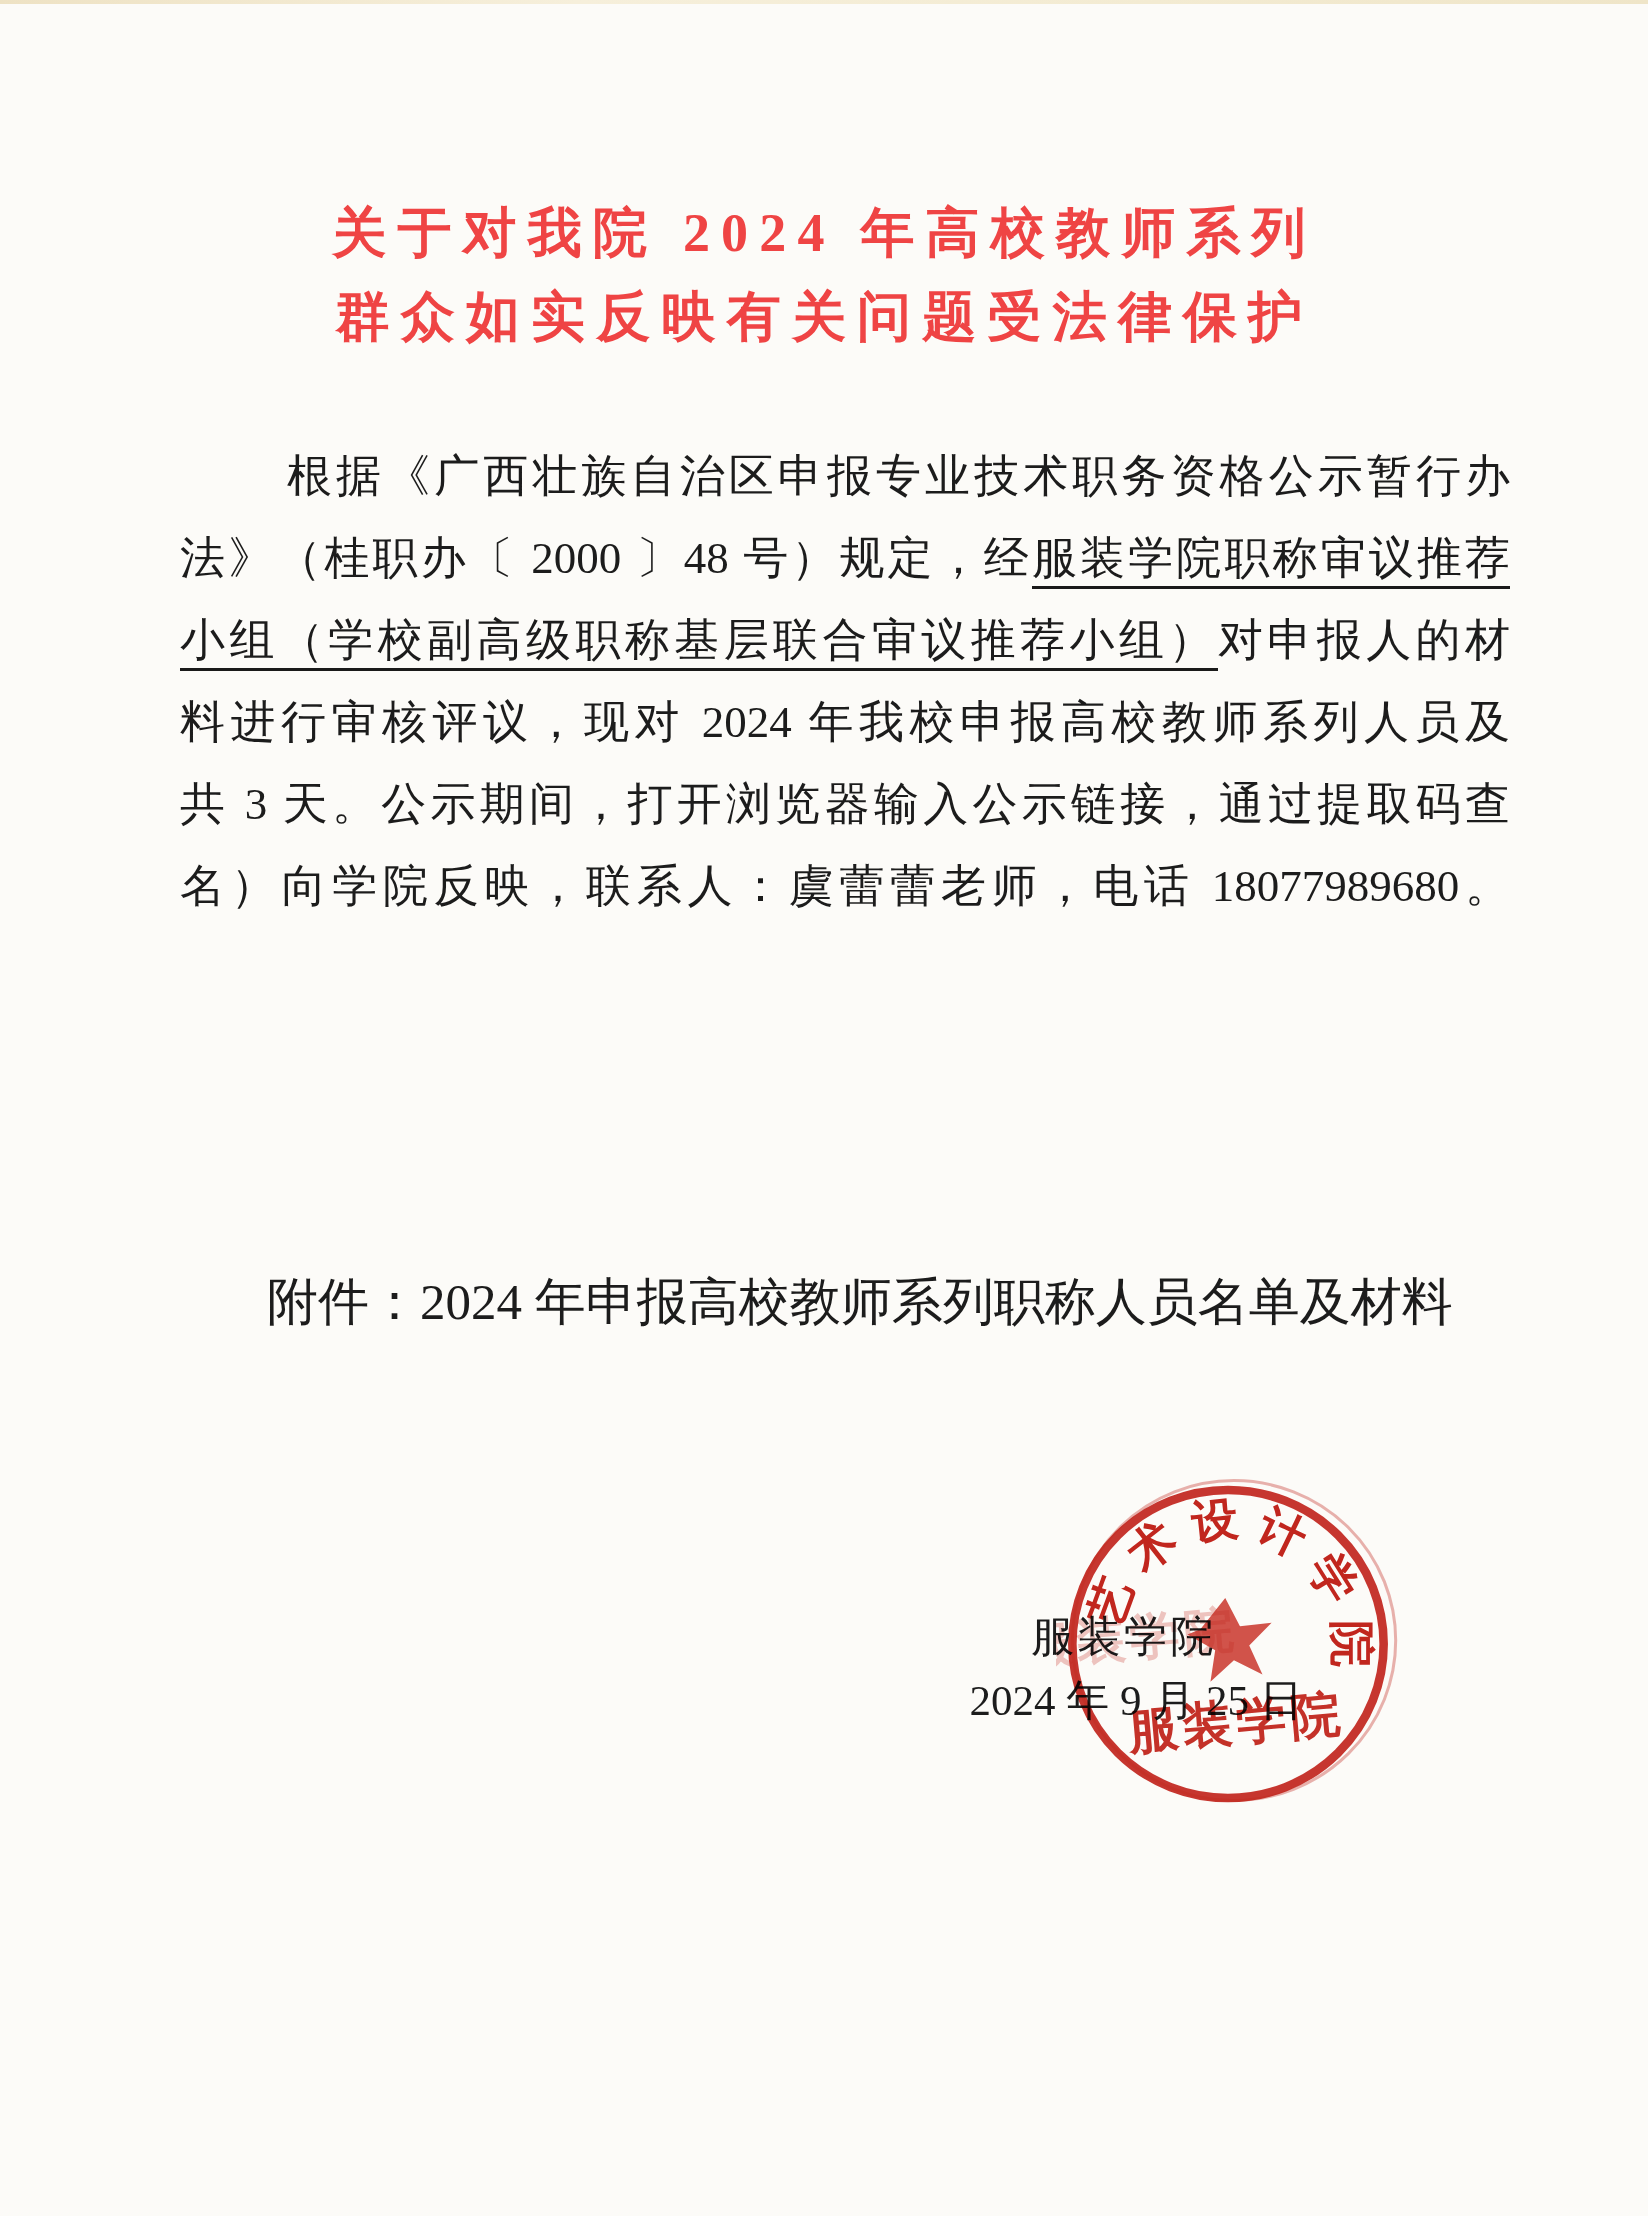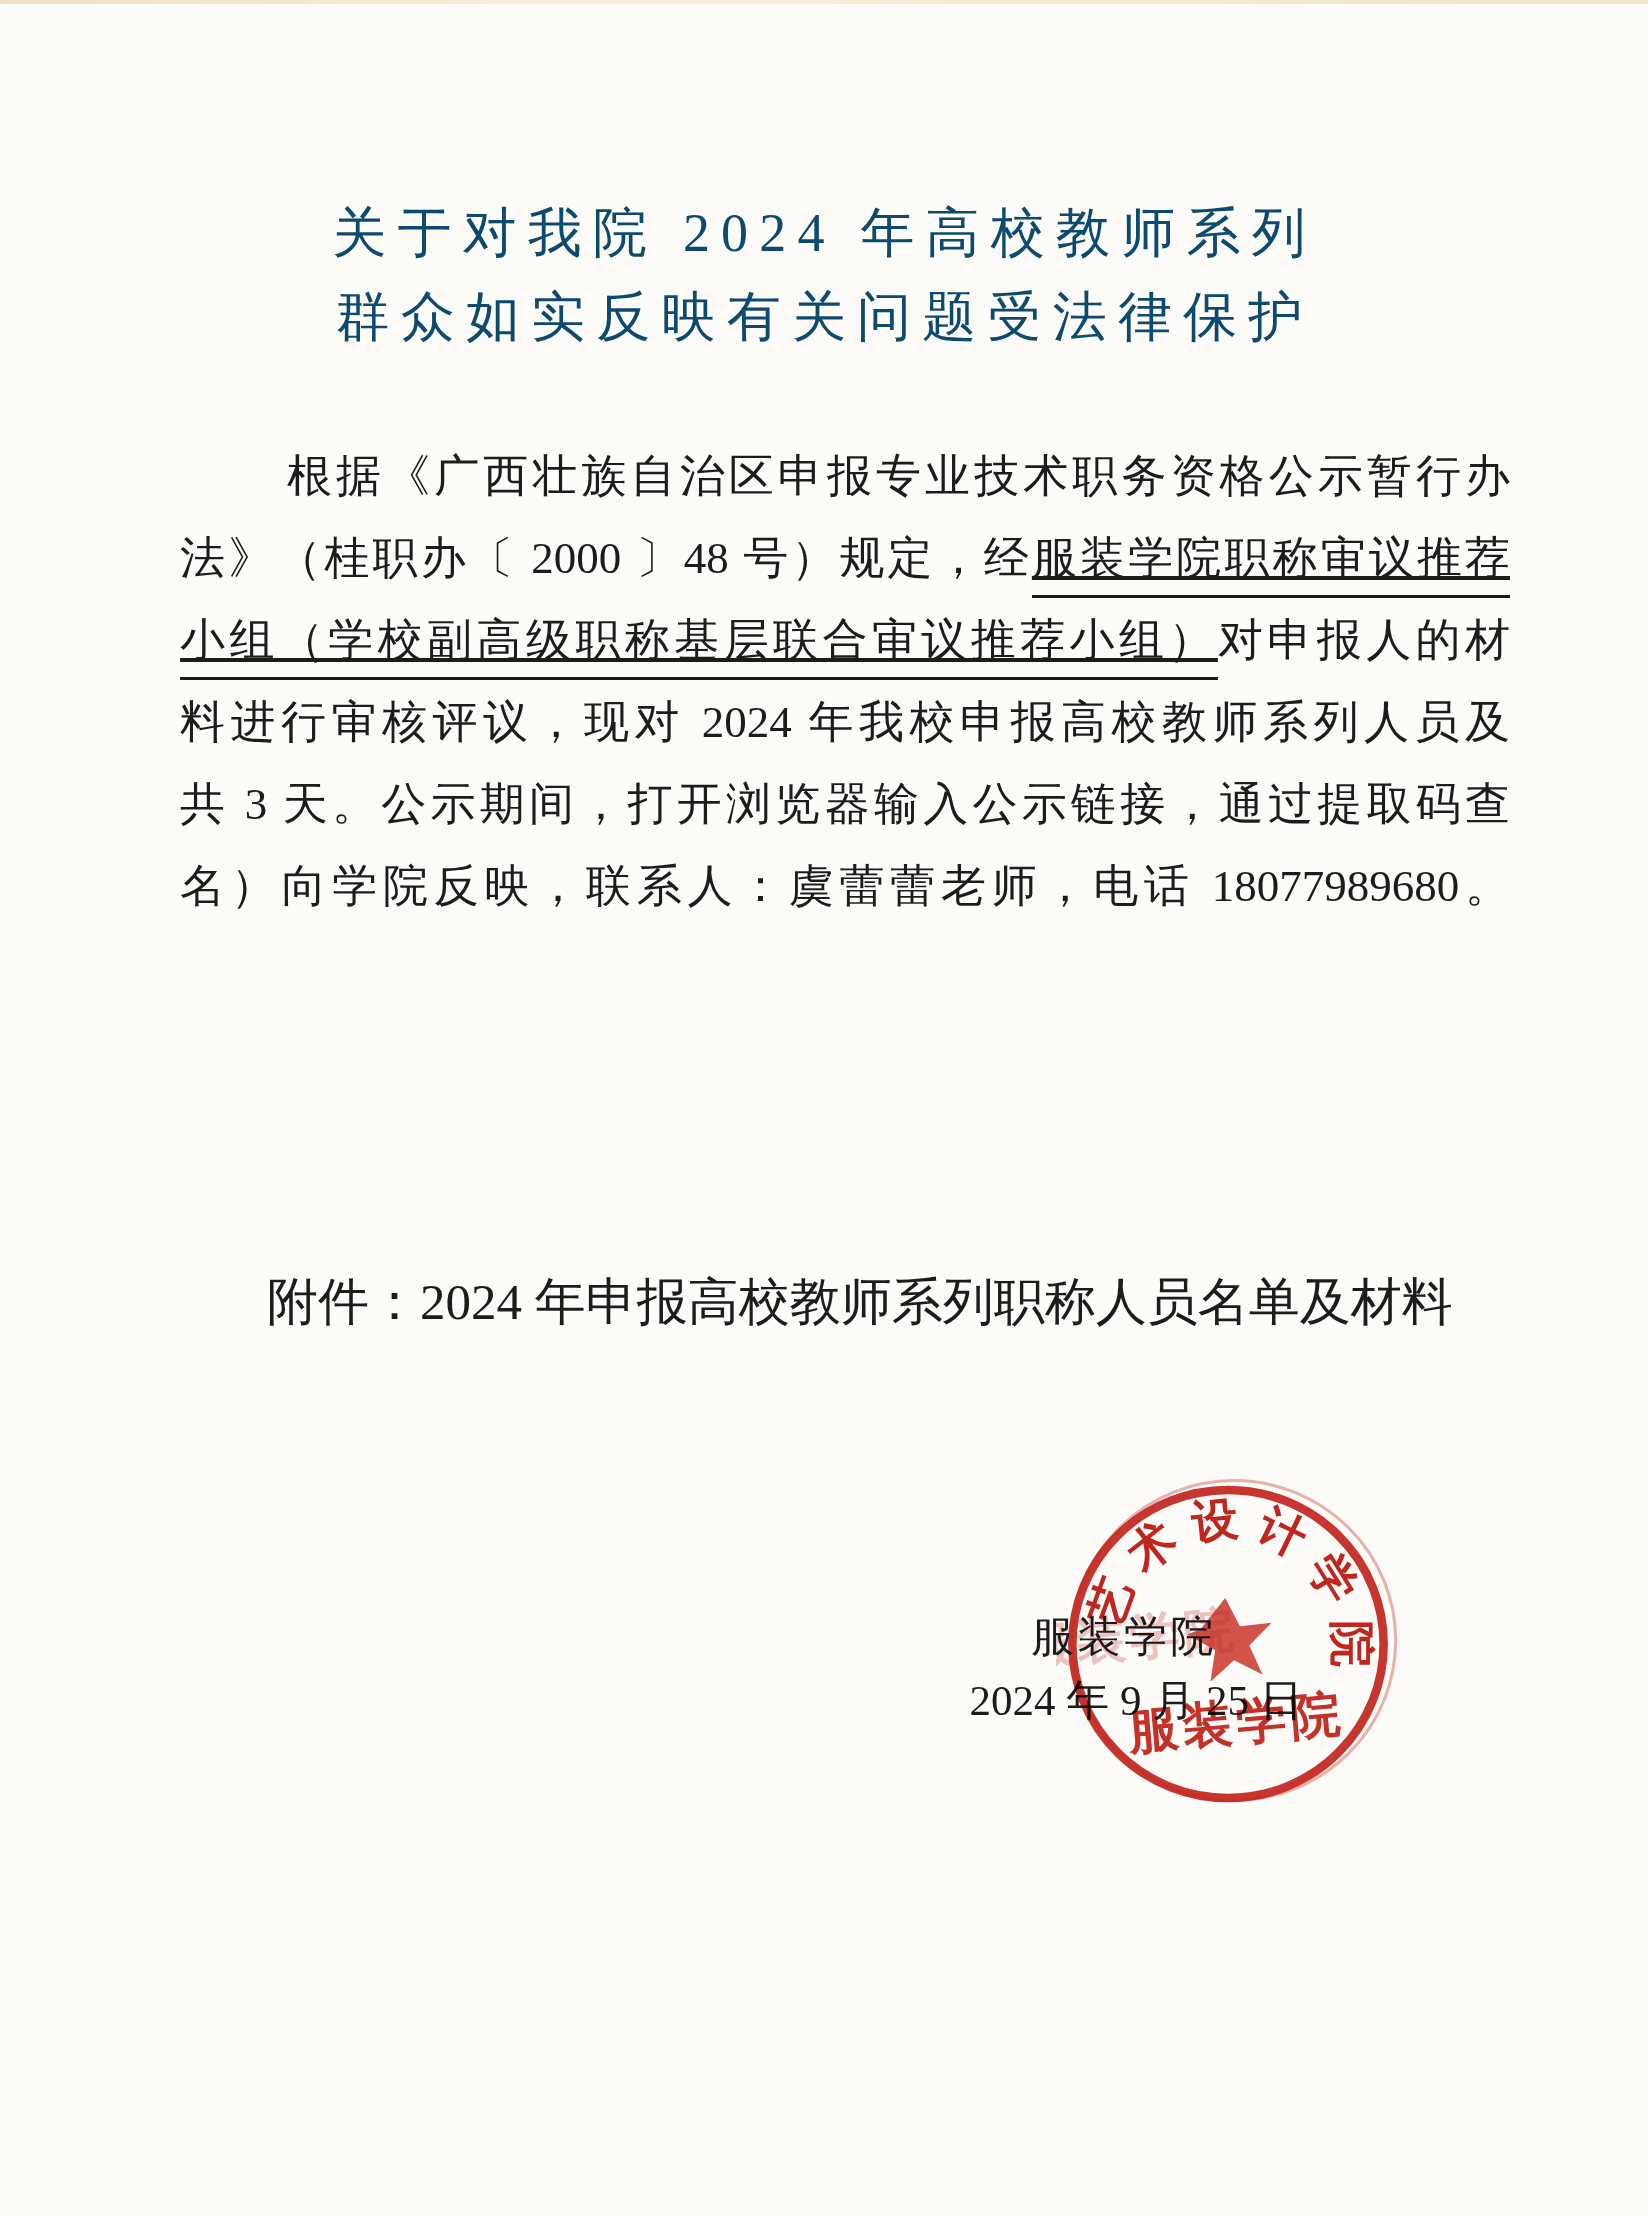--- a/index.html
+++ b/index.html
@@ -8,30 +8,30 @@
     background:#fcfbf8;
     font-family:"Liberation Serif","DejaVu Serif",serif;
     color:#1c1c1c;
   }
   .scan-edge-top{
     position:absolute;left:0;top:0;width:1649px;height:4.3px;
     background:linear-gradient(90deg,#eee2c4 0%,#f6efdb 35%,#f3ebd2 70%,#efe5c8 100%);
   }
   .title-block{
     position:absolute;left:0;top:191px;width:1649px;text-align:center;
-    font-size:54px;font-weight:normal;letter-spacing:11.2px;line-height:84px;color:#0c4a6e;
+    font-size:54px;font-weight:bold;letter-spacing:11.2px;line-height:84px;color:#ef4444;
   }
   .body-paragraph{
     position:absolute;left:160px;top:435px;width:1330px;
     font-size:45px;line-height:82px;margin-left:20px;
   }
   .bline{white-space:nowrap;}
   .bline.j{white-space:normal;text-align:justify;text-align-last:justify;text-justify:inter-ideograph;}
   .bline.ind{text-indent:107px;}
-  .ul{border-bottom:3.4px solid #1a1a1a;padding-bottom:12px;text-decoration:underline;}
+  .ul{border-bottom:3.4px solid #1a1a1a;padding-bottom:3px;}
   .attachment-line{
     position:absolute;left:160px;top:1261px;width:1330px;
     font-size:51px;line-height:82px;text-indent:107px;
   }
   .sig-org{
     position:absolute;left:952px;top:1608px;width:344px;text-align:center;
     font-size:43px;letter-spacing:3.4px;z-index:2;
   }
   .sig-date{
     position:absolute;left:964px;top:1672px;width:344px;text-align:center;

